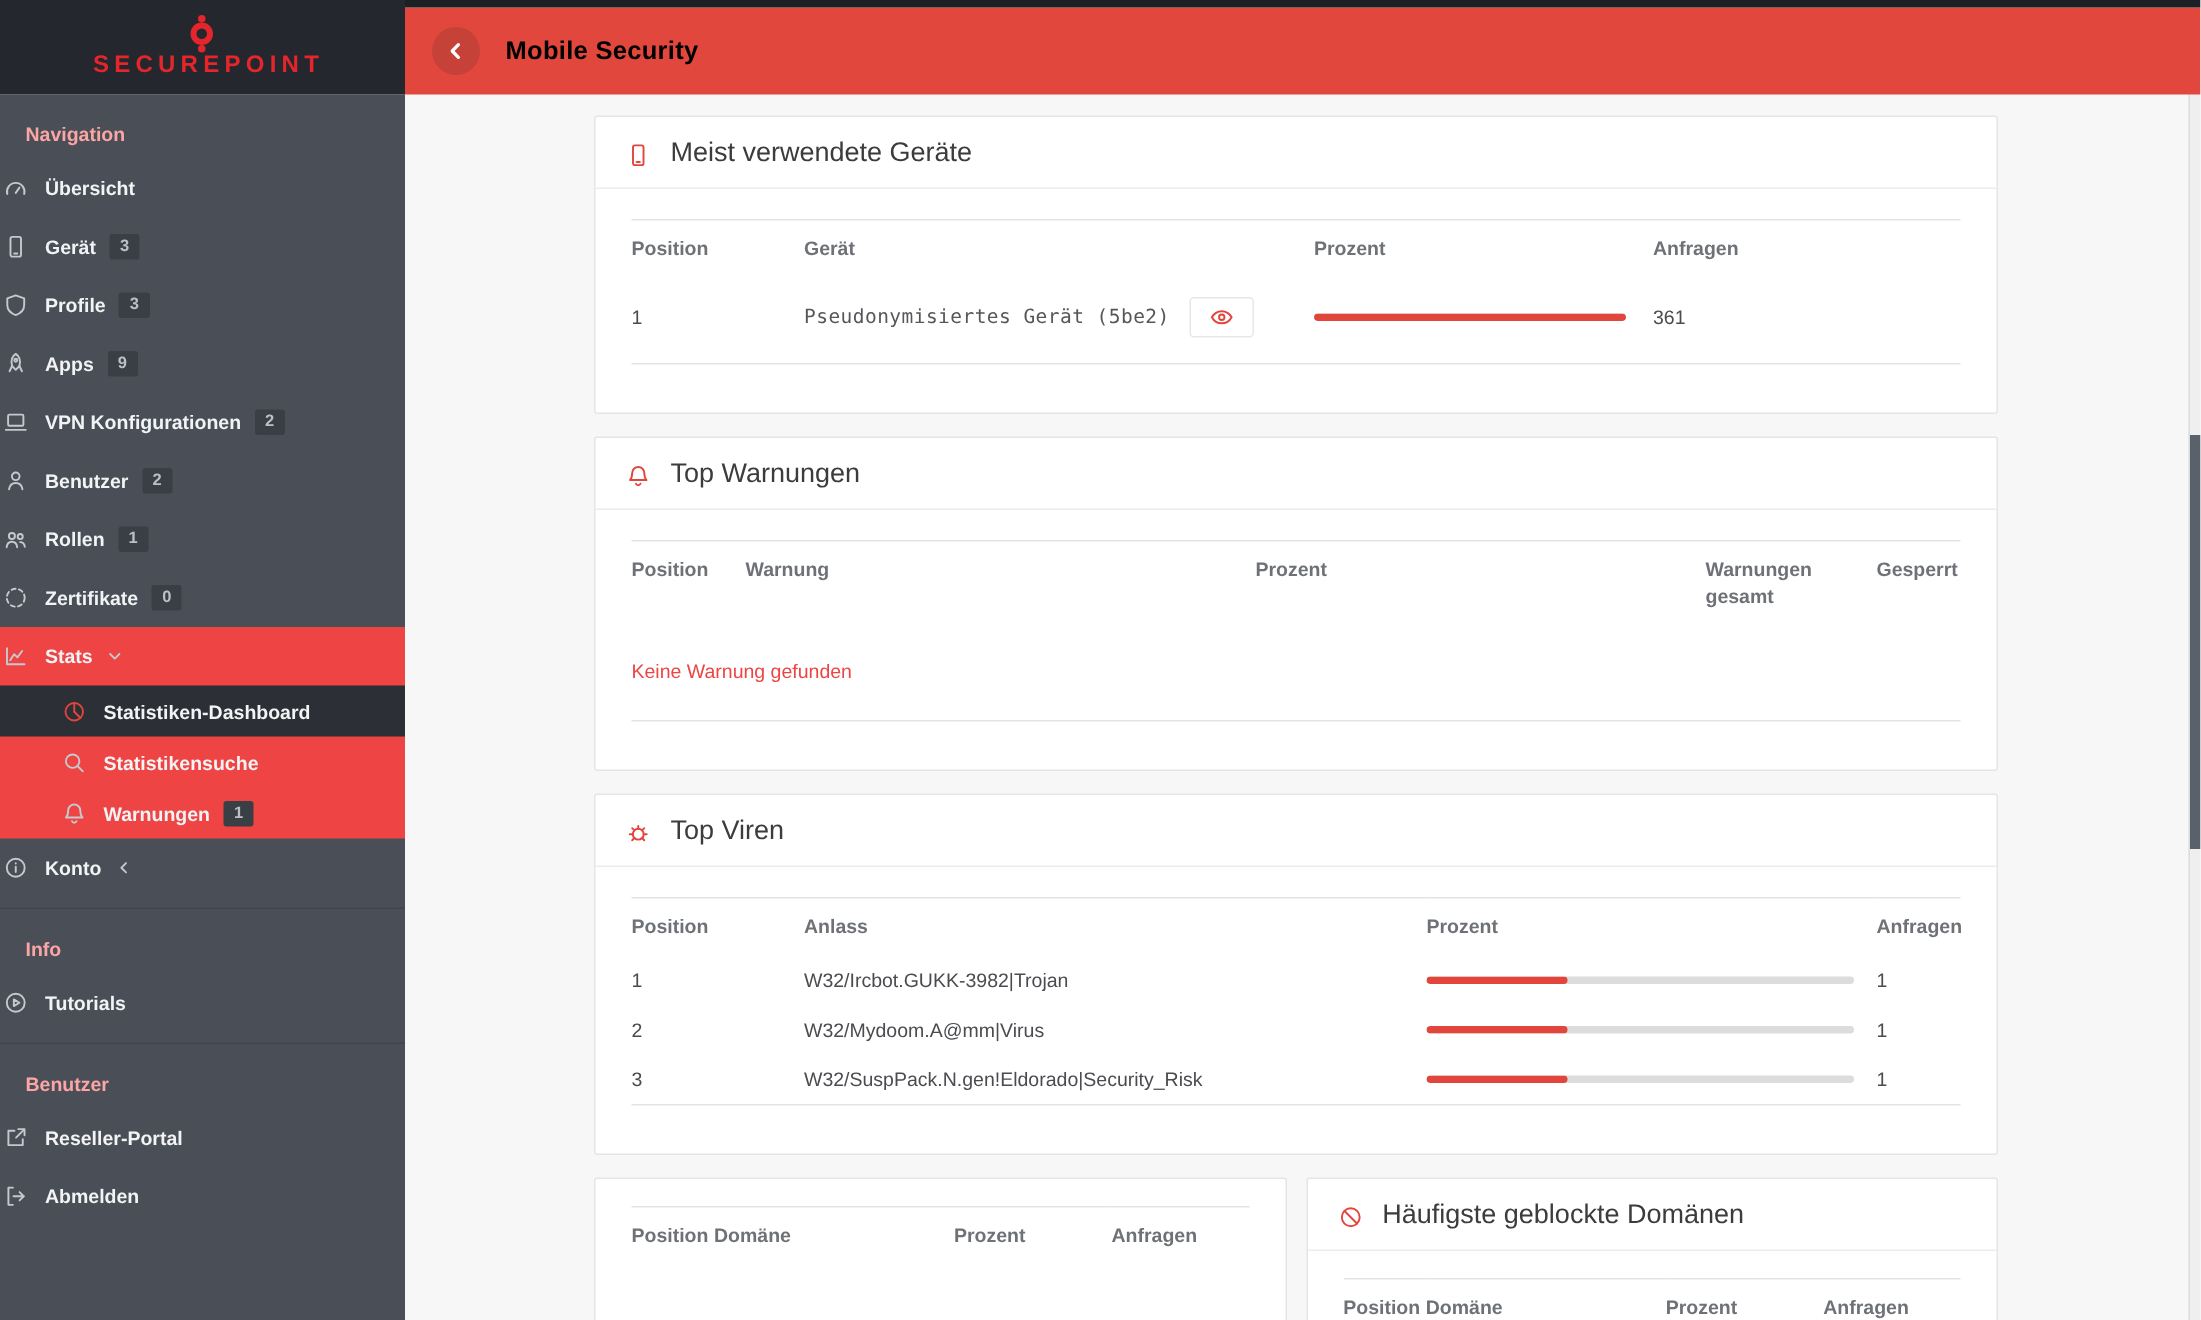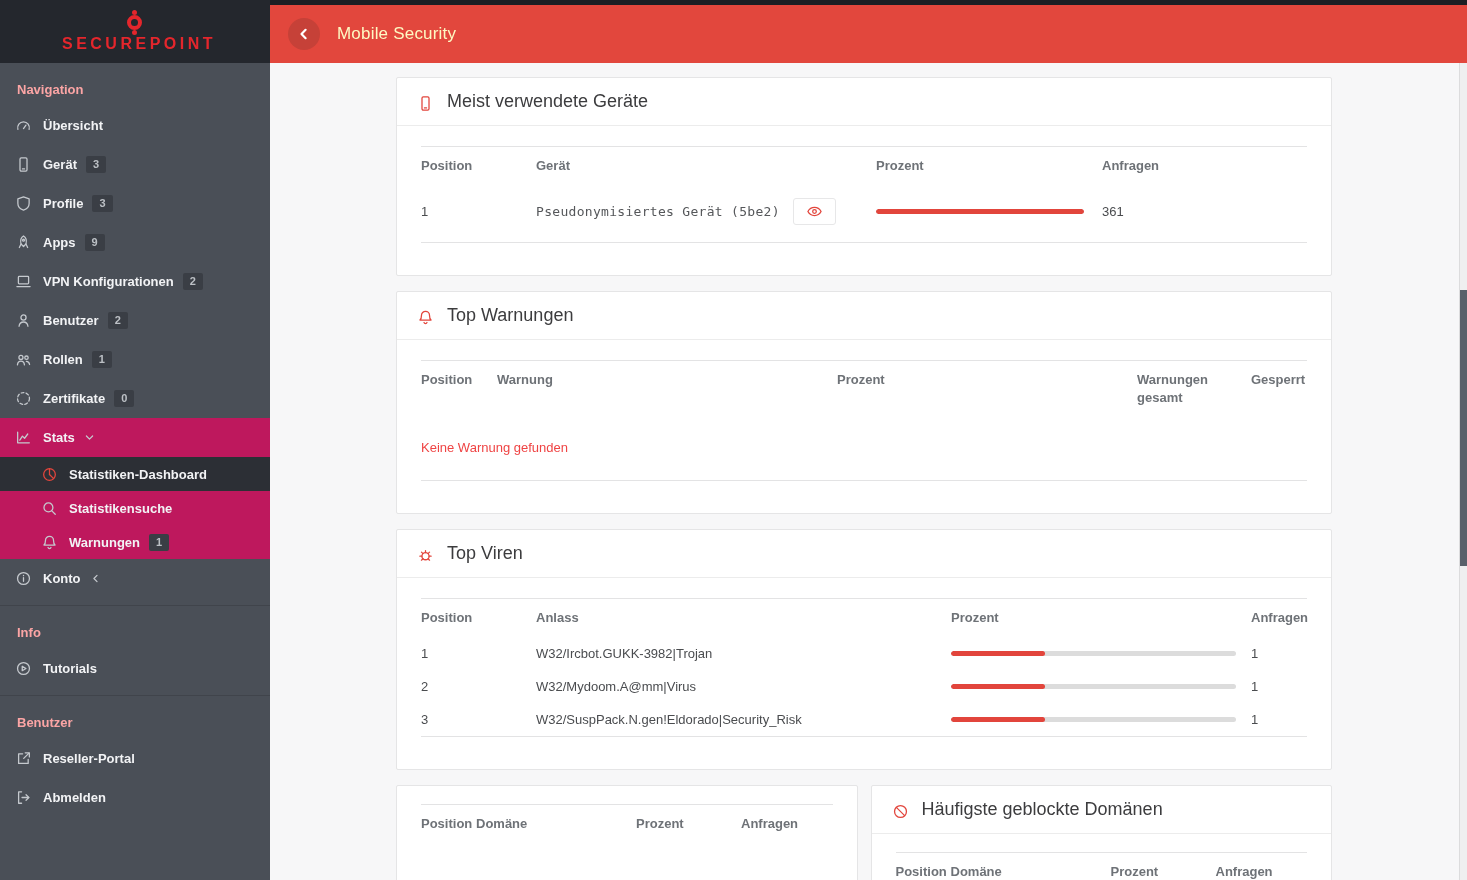--- a/index.html
+++ b/index.html
@@ -24,39 +24,39 @@
 
   
   .app-header {
     position:absolute; top:5px; left:270px; width:1197px; height:58px;
     background:#e2473d; display:flex; align-items:center; padding-left:18px; z-index:20;
   }
   .back-btn {
     width:32px; height:32px; border-radius:50%; background:#c64138; border:none;
     color:#fff; display:flex; align-items:center; justify-content:center; cursor:pointer; flex:0 0 auto;
   }
-  .header-title { color:#fef9c3; font-size:17px; font-weight:normal; margin-left:17px; letter-spacing:0.2px; }
+  .header-title { color:#000000; font-size:17px; font-weight:bold; margin-left:17px; letter-spacing:0.2px; }
 
   
   .sidebar {
     position:absolute; top:63px; left:0; width:270px; height:817px;
     background:#4a4f57; color:#f2f3f5; overflow:hidden;
   }
   .nav-section-label { padding:19px 17px 9px; font-size:13px; font-weight:bold; color:#fca5a5; }
   .nav-item {
-    display:flex; align-items:center; height:39px; padding:0 14px;
+    display:flex; align-items:center; height:39px; padding:0 1px;
     font-size:13px; font-weight:bold; color:#f2f3f5; cursor:pointer; white-space:nowrap;
   }
   .nav-item .nav-icon { width:18px; height:18px; margin-right:11px; color:#c5c9ce; display:flex; align-items:center; justify-content:center; flex:0 0 auto; }
   .nav-item .chev { margin-left:9px; color:#c5c9ce; display:flex; align-items:center; }
   .badge {
     background:#3a3e45; color:#bcc0c5; font-size:11px; font-weight:bold;
     padding:2px 7px; border-radius:2px; margin-left:9px; line-height:13px;
   }
-  .nav-group { background:#be185d; }
+  .nav-group { background:#ef4444; }
   .nav-item.sub { height:34px; padding-left:40px; }
   .nav-item.active { background:#2c2f35; }
   .nav-item.active .nav-icon { color:#e2453c; }
   .side-divider { border-top:1px solid #40444b; margin-top:7px; }
 
   
   .main {
     position:absolute; top:63px; left:270px; width:1189px; height:817px;
     overflow:hidden; padding:14px 127px 0 126px;
   }

